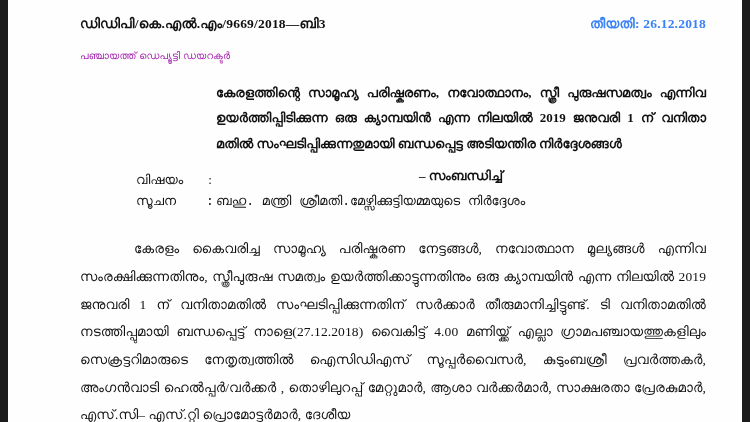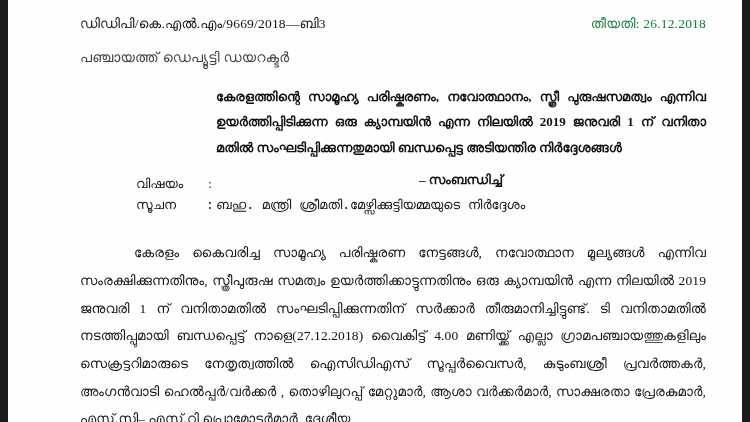--- a/index.html
+++ b/index.html
@@ -46,37 +46,38 @@
     right: 36px;
     top: 8px;
   }
 
   .row-header {
     display: flex;
     justify-content: space-between;
     align-items: flex-start;
     margin-top: 8px;
     margin-bottom: 18px;
+    font-weight: bold;
   }
 
   .ref-no {
     font-size: 13.5px;
     color: #111;
     letter-spacing: 0.2px;
   }
   .date {
     font-size: 13.5px;
-    color: #15803d;
+    color: #3b82f6;
     letter-spacing: 0.2px;
     white-space: nowrap;
   }
 
   .line {
-    font-size: 14px;
-    color: #404040;
+    font-size: 10px;
+    color: #a21caf;
     margin-bottom: 15px;
     letter-spacing: 0.2px;
   }
 
   .kv-block {
     margin-top: 18px;
     margin-left: 56px;
   }
   .kv {
     display: flex;

